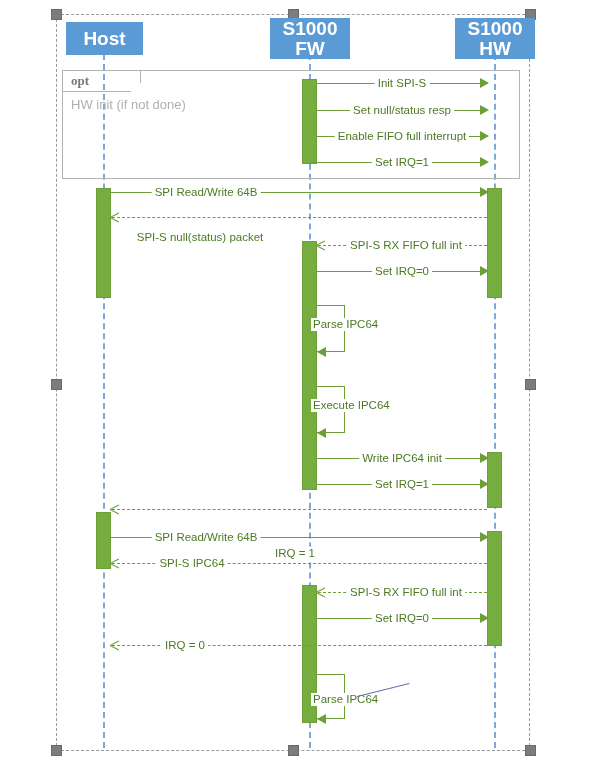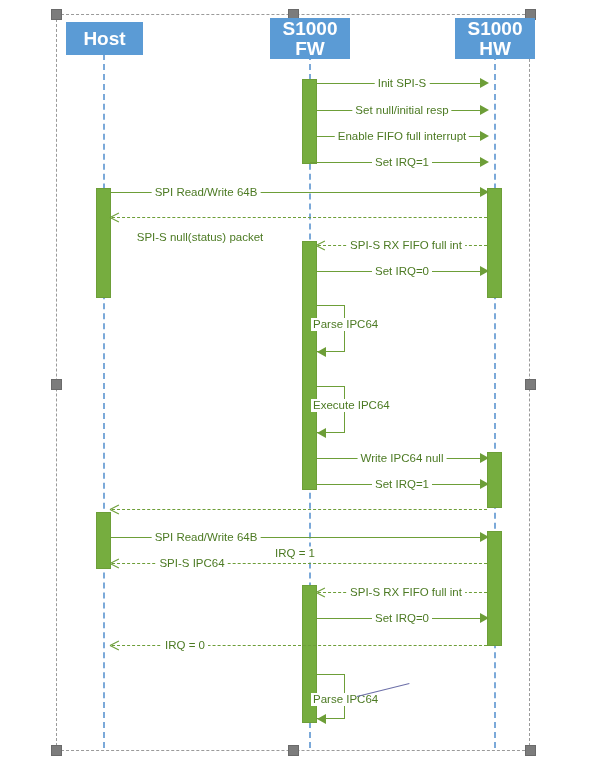--- a/index.html
+++ b/index.html
@@ -194,20 +194,25 @@
   <div class="handle" style="left:51px;  top:379px;"></div>
   <div class="handle" style="left:525px; top:379px;"></div>
   <div class="handle" style="left:51px;  top:745px;"></div>
   <div class="handle" style="left:288px; top:745px;"></div>
   <div class="handle" style="left:525px; top:745px;"></div>
 
   <div class="lifeline" style="left:103px; top:54px;  height:694px;"></div>
   <div class="lifeline" style="left:309px; top:54px;  height:694px;"></div>
   <div class="lifeline" style="left:494px; top:54px;  height:694px;"></div>
 
+  <div class="frag" style="left:62px; top:70px; width:458px; height:109px;">
+    <div class="frag-tab"></div>
+    <div class="frag-label">opt</div>
+    <div class="frag-guard">HW init (if not done)</div>
+  </div>
 
   <div class="lifeline-head" style="left:66px; top:22px; width:77px; height:33px;">
     <span>Host</span>
   </div>
 
   <div class="lifeline-head" style="left:270px; top:18px; width:80px; height:41px; flex-direction:column; line-height:20px;">
     <span>S1000</span>
     <span>FW</span>
   </div>
 
@@ -231,21 +236,21 @@
   <div class="activation" style="left:487px; top:531px; height:115px;"></div>
 
   <div class="activation" style="left:302px; top:585px; height:138px;"></div>
 
   <div class="msg" style="left:317px; top:83px; width:170px;"></div>
   <div class="arrow-r" style="left:480px; top:78px;"></div>
   <div class="msg-label" style="left:402px; top:83px;">Init SPI-S</div>
 
   <div class="msg" style="left:317px; top:110px; width:170px;"></div>
   <div class="arrow-r" style="left:480px; top:105px;"></div>
-  <div class="msg-label" style="left:402px; top:110px;">Set null/initial resp</div>
+  <div class="msg-label" style="left:402px; top:110px;">Set null/status resp</div>
 
   <div class="msg" style="left:317px; top:136px; width:170px;"></div>
   <div class="arrow-r" style="left:480px; top:131px;"></div>
   <div class="msg-label" style="left:402px; top:136px;text-align:right;">Enable FIFO full interrupt</div>
 
   <div class="msg" style="left:310px; top:162px; width:177px;"></div>
   <div class="arrow-r" style="left:480px; top:157px;"></div>
   <div class="msg-label" style="left:402px; top:162px;">Set IRQ=1</div>
 
   <div class="msg" style="left:111px; top:192px; width:376px;"></div>
@@ -267,21 +272,21 @@
   <div class="selfmsg" style="left:317px; top:305px; width:28px; height:47px;"></div>
   <div class="arrow-l" style="left:317px; top:347px;"></div>
   <div class="selfmsg-label" style="left:311px; top:318px;">Parse IPC64</div>
 
   <div class="selfmsg" style="left:317px; top:386px; width:28px; height:47px;"></div>
   <div class="arrow-l" style="left:317px; top:428px;"></div>
   <div class="selfmsg-label" style="left:311px; top:399px;">Execute IPC64</div>
 
   <div class="msg" style="left:317px; top:458px; width:170px;"></div>
   <div class="arrow-r" style="left:480px; top:453px;"></div>
-  <div class="msg-label" style="left:402px; top:458px;">Write IPC64 null</div>
+  <div class="msg-label" style="left:402px; top:458px;">Write IPC64 init</div>
 
   <div class="msg" style="left:317px; top:484px; width:170px;"></div>
   <div class="arrow-r" style="left:480px; top:479px;"></div>
   <div class="msg-label" style="left:402px; top:484px;">Set IRQ=1</div>
 
   <div class="msg dashed" style="left:112px; top:509px; width:375px;"></div>
   <div class="arrow-l-open" style="left:110px; top:504px;"></div>
   <div class="msg-label" style="left:295px; top:509px;margin-top:44px;">IRQ = 1</div>
 
   <div class="msg" style="left:111px; top:537px; width:376px;"></div>

